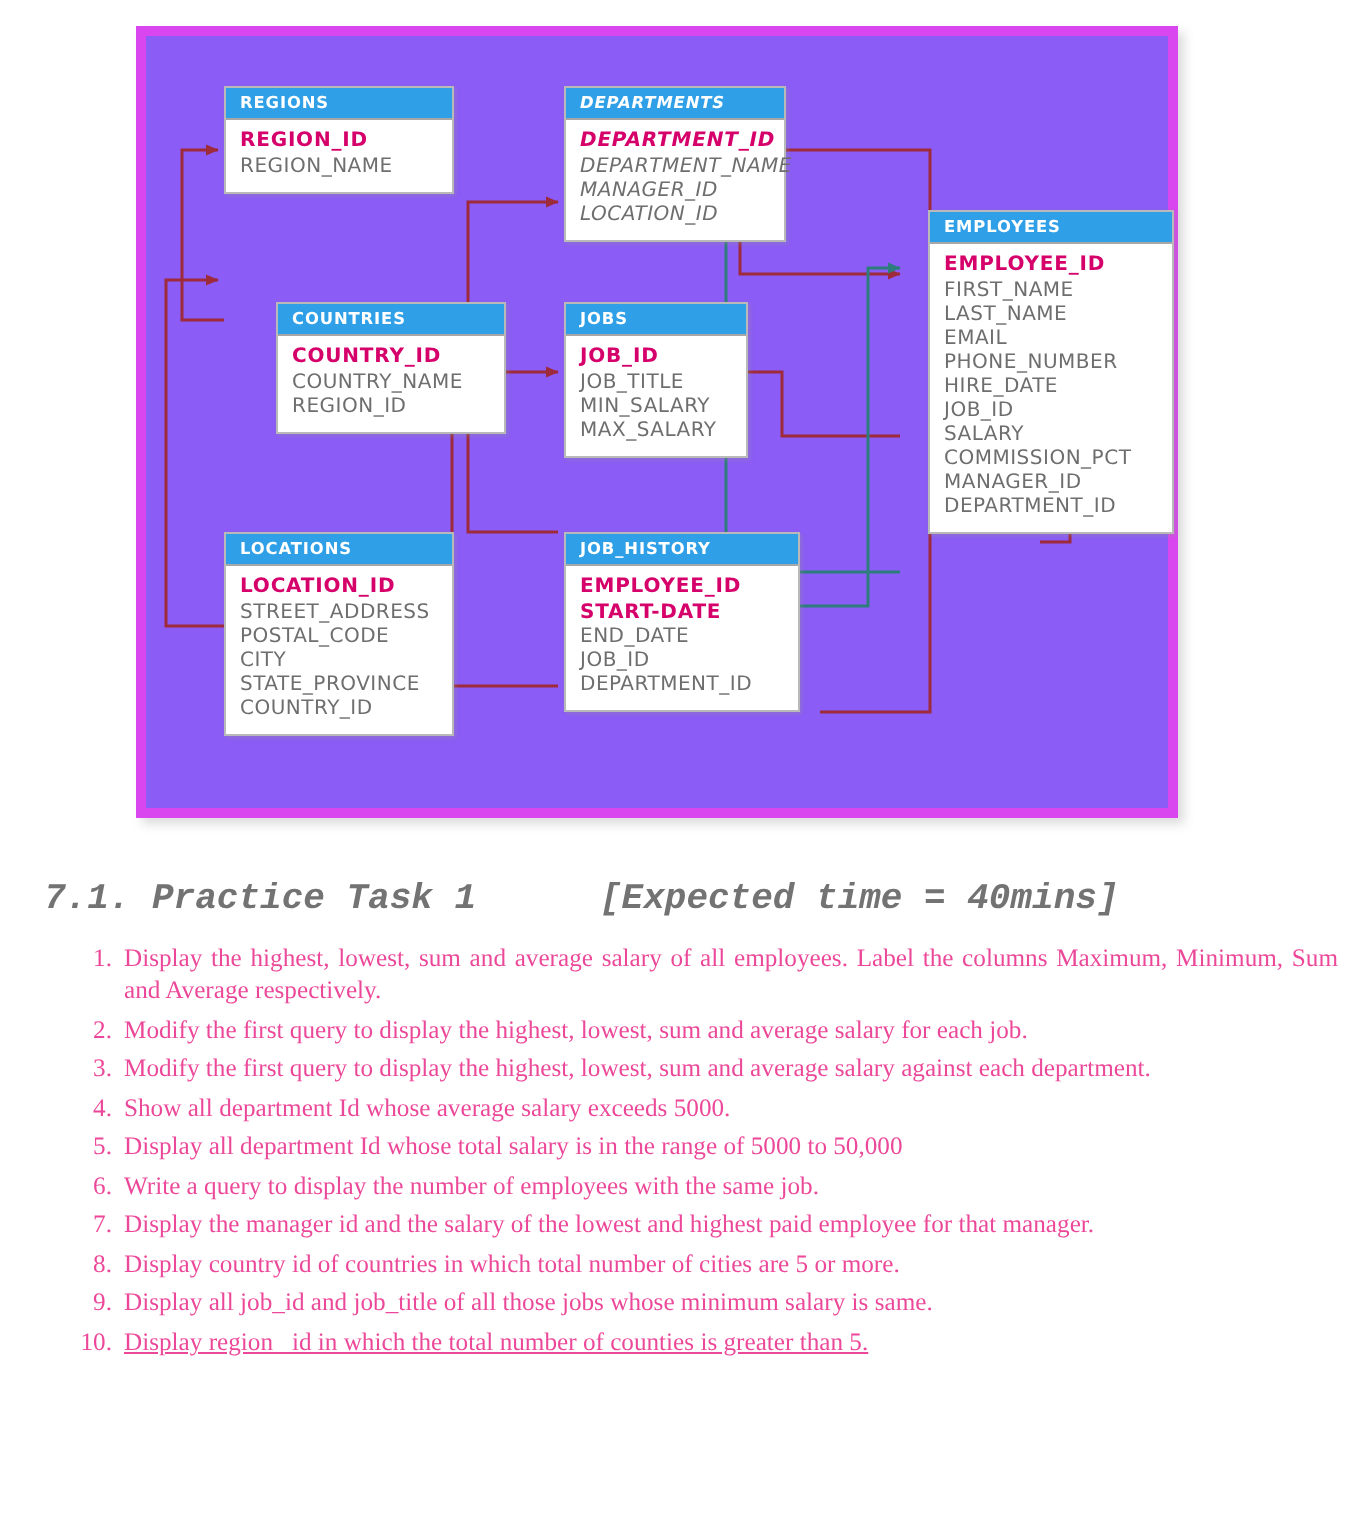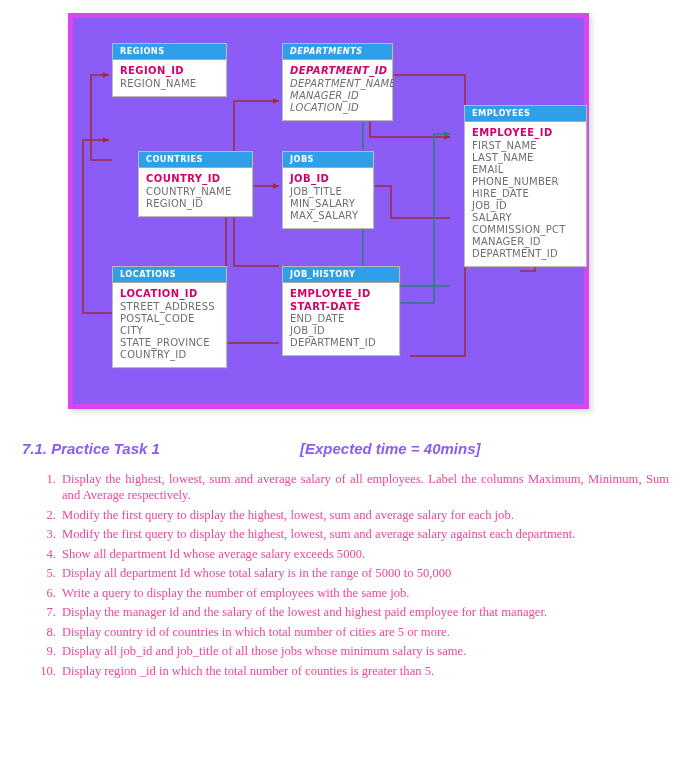--- a/index.html
+++ b/index.html
@@ -66,24 +66,24 @@
     font-weight: bold;
     letter-spacing: 0.4px;
   }
 
   
   #doc { position: absolute; left: 0; top: 440px; width: 683px; }
   .task-head {
     position: relative;
     margin: 0 0 0 22px;
     width: 628px;
-    font-family: Liberation Sans, sans-serif;
+    font-family: Liberation Mono, monospace;
     font-weight: bold; font-style: italic;
-    font-size: 15px;
-    color: #8b5cf6;
+    font-size: 18px;
+    color: #737373;
     height: 17px;
   }
   .task-head .th-right {
     position: absolute; left: 278px; top: 0;
     white-space: nowrap;
   }
   .intro {
     margin: 6px 0 0 22px;
     width: 640px;
     font-family: "Liberation Serif", serif;
@@ -110,21 +110,21 @@
   ol.qlist li::before {
     counter-increment: q;
     content: counter(q) ".";
     position: absolute;
     left: -27px;
     width: 21px;
     text-align: right;
     font-family: "Liberation Serif", serif;
     font-size: 12.6px;
   }
-  ol.qlist li:last-child { text-align: left; }
+  ol.qlist li:last-child { text-align: left; text-decoration: underline; }
 </style>
 </head>
 <body>
 
 <div id="page">
 
   <div id="figure">
 
     <svg id="canvas" viewBox="0 0 521 396" width="521" height="396">
       <defs>

